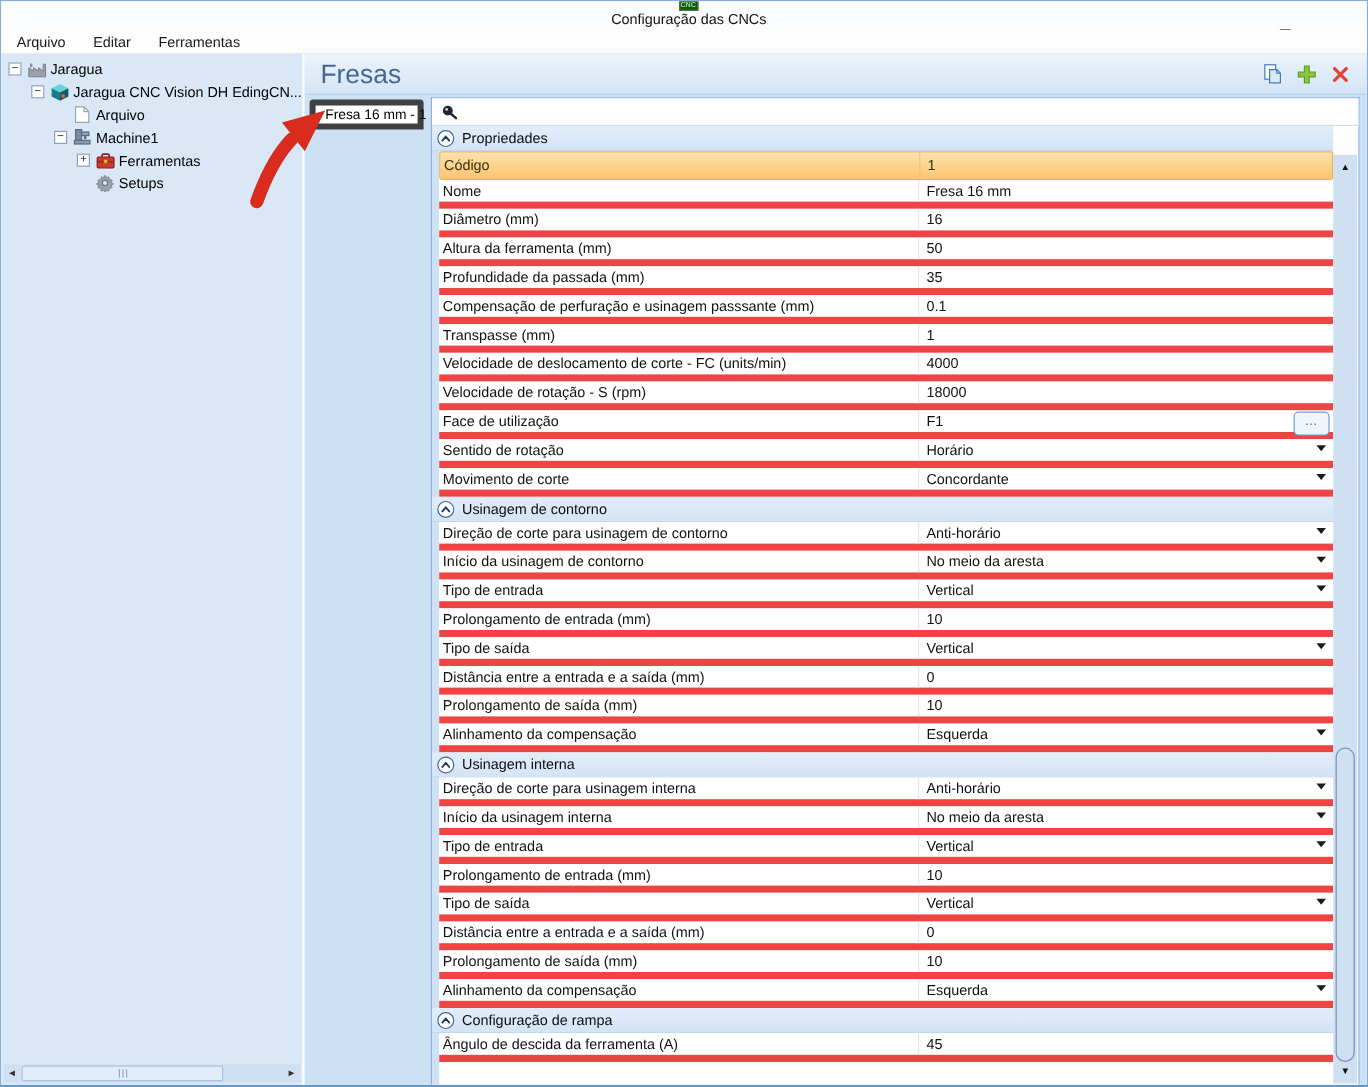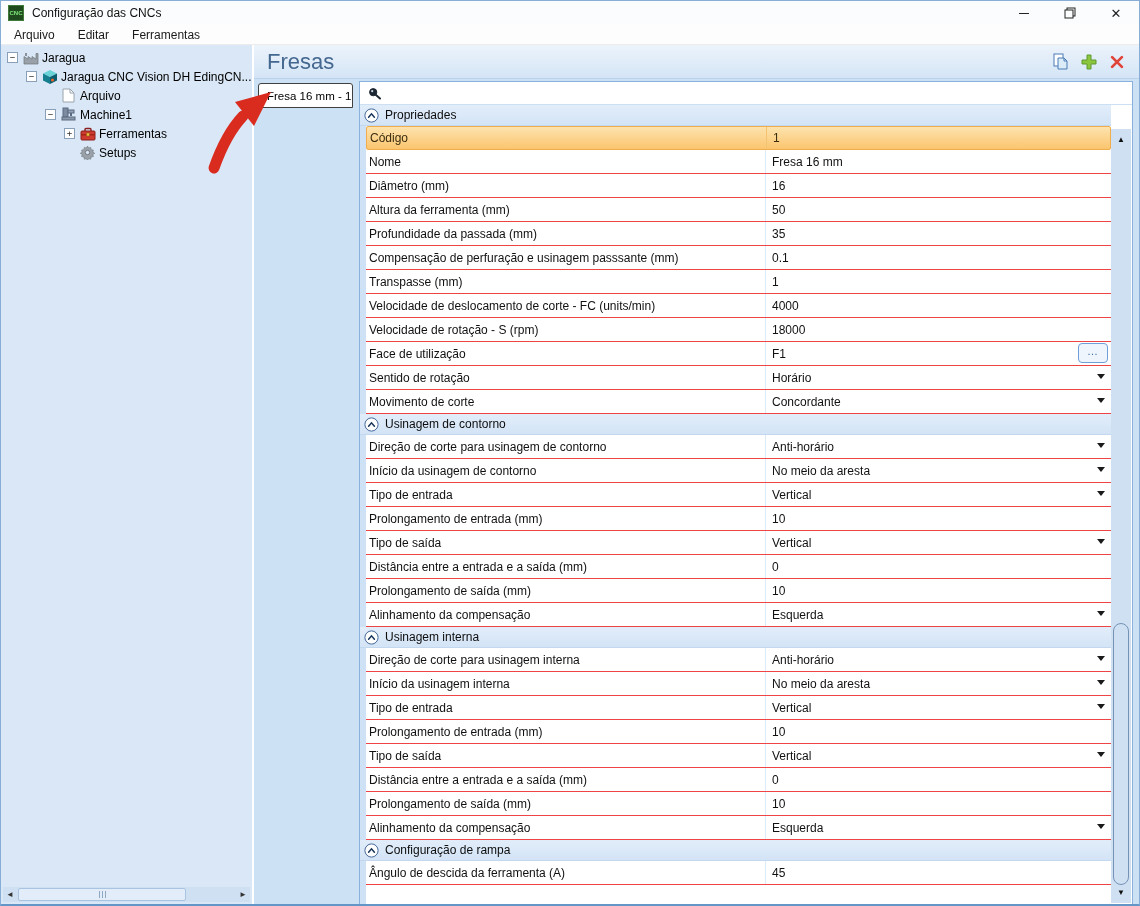--- a/index.html
+++ b/index.html
@@ -1,20 +1,20 @@
 <!DOCTYPE html>
 <html><head>
 <meta charset="utf-8">
 <style>
   * { margin:0; padding:0; box-sizing:border-box; }
   html,body { width:1140px; height:906px; background:#fff; font-family:"Liberation Sans", sans-serif; }
   .window { position:relative; width:1140px; height:906px; border:1px solid #86aed6; border-bottom:2px solid #6596c8; overflow:hidden; background:#fff; }
 
   
-  .titlebar { position:absolute; top:0; left:0; right:0; height:24px; background:#fbfcfd; display:flex; align-items:center; }
+  .titlebar { position:absolute; top:0; left:0; right:0; height:24px; background:#fbfcfd; display:flex; align-items:center;flex-direction:column; }
   .appicon { width:16px; height:16px; margin-left:7px; background:#1f4a1d; border:1px solid #3f7a38; color:#7ee87a; font-size:6px; font-weight:bold; display:flex; align-items:center; justify-content:center; letter-spacing:0; }
   .apptitle { margin-left:8px; font-size:12px; color:#111; }
   .winbtns { margin-left:auto; display:flex; height:100%; }
   .winbtn { width:46px; height:100%; display:flex; align-items:center; justify-content:center; color:#222; }
   .minglyph { width:10px; height:1px; background:#222; display:block; }
   .close-g { font-size:13px; line-height:1; }
 
   
   .menubar { position:absolute; top:24px; left:0; right:0; height:20px; background:#fdfdfd; display:flex; align-items:center; border-bottom:1px solid #ececec; }
   .menuitem { font-size:12px; color:#1a1a1a; padding:2px 10px; margin-left:3px; }
@@ -35,35 +35,35 @@
   .grip { width:1px; height:7px; background:#8fa9c4; }
 
   
   .content { position:absolute; top:44px; left:253px; right:0; bottom:0; background:#cde1f5; }
   .cheader { position:absolute; top:0; left:0; right:0; height:34px; background:linear-gradient(#ecf3fb,#d4e5f6); border-bottom:1px solid #b9d3ec; display:flex; align-items:center; }
   .ctitle { font-size:22px; color:#44678f; margin-left:13px; }
   .ctools { margin-left:auto; margin-right:12px; display:flex; align-items:center; gap:8px; }
   .toolbtn { width:20px; height:20px; display:flex; align-items:center; justify-content:center; }
 
   .tabcol { position:absolute; top:34px; left:0; width:105px; bottom:0; background:#cde1f5; }
-  .tab { position:absolute; top:38px; left:4px; width:95px; height:25px; background:#fff; border:1px solid #404040; border-radius:3px 3px 0 0; font-size:11.5px; color:#000; display:flex; align-items:center; padding-left:8px; white-space:nowrap; }
+  .tab { position:absolute; top:38px; left:4px; width:95px; height:25px; background:#fff; border:5px solid #404040; border-radius:3px 3px 0 0; font-size:11.5px; color:#000; display:flex; align-items:center; padding-left:8px; white-space:nowrap; }
 
   .panel { position:absolute; top:36px; left:105px; right:6px; bottom:0; background:#fff; border:1px solid #8ab0dc; border-bottom:none; }
   .searchbar { position:absolute; top:0; left:0; right:0; height:23px; background:#fff; border-bottom:1px solid #cddff2; display:flex; align-items:center; }
   .sicon { margin-left:8px; display:flex; }
 
   .grid { position:absolute; top:23px; left:0; right:0; bottom:0; overflow:hidden; }
   .strip { position:absolute; left:0; top:0; bottom:0; width:6px; background:#cfe2f5; }
   .gridrows { position:absolute; left:0; top:0; right:21px; }
 
   .sechead { height:21px; background:linear-gradient(#e2edfa,#d3e4f6); border-bottom:1px solid #c3d8ee; display:flex; align-items:center; }
   .sechead .circ { margin-left:4px; display:flex; }
   .sechead .sectitle { font-size:12px; color:#0d0d0d; margin-left:6px; }
 
-  .prow { height:24px; display:flex; margin-left:6px; border-bottom:1px solid #ef4444; background:#fff; font-size:12px; color:#111; }
+  .prow { height:24px; display:flex; margin-left:6px; border-bottom:6px solid #ef4444; background:#fff; font-size:12px; color:#111; }
   .plabel { width:400px; padding-left:3px; display:flex; align-items:center; border-right:1px solid #dcebf9; white-space:nowrap; overflow:hidden; }
   .pval { flex:1; padding-left:6px; display:flex; align-items:center; position:relative; white-space:nowrap; }
   .dd { position:absolute; right:6px; top:50%; margin-top:-4px; width:0; height:0; border-left:4px solid transparent; border-right:4px solid transparent; border-top:5px solid #1a1a1a; }
   .ellipsisbtn { position:absolute; right:3px; top:1px; width:30px; height:20px; background:#eef5fc; border:1px solid #6f9fd8; border-radius:4px; color:#3c6ea5; font-size:11px; line-height:14px; text-align:center; letter-spacing:1px; }
   .prow.sel { background:linear-gradient(#fde3ae,#fbc56e); border:1px solid #f0ad4e; border-radius:2px; height:24px; color:#3a2c0e; }
   .prow.sel .plabel { border-right-color:#f3c374; }
 
   
   .vscroll { position:absolute; top:24px; right:1px; bottom:1px; width:20px; background:#cfe0f3; }
   .vs-up { position:absolute; top:6px; left:0; right:0; text-align:center; font-size:8px; color:#111; }

